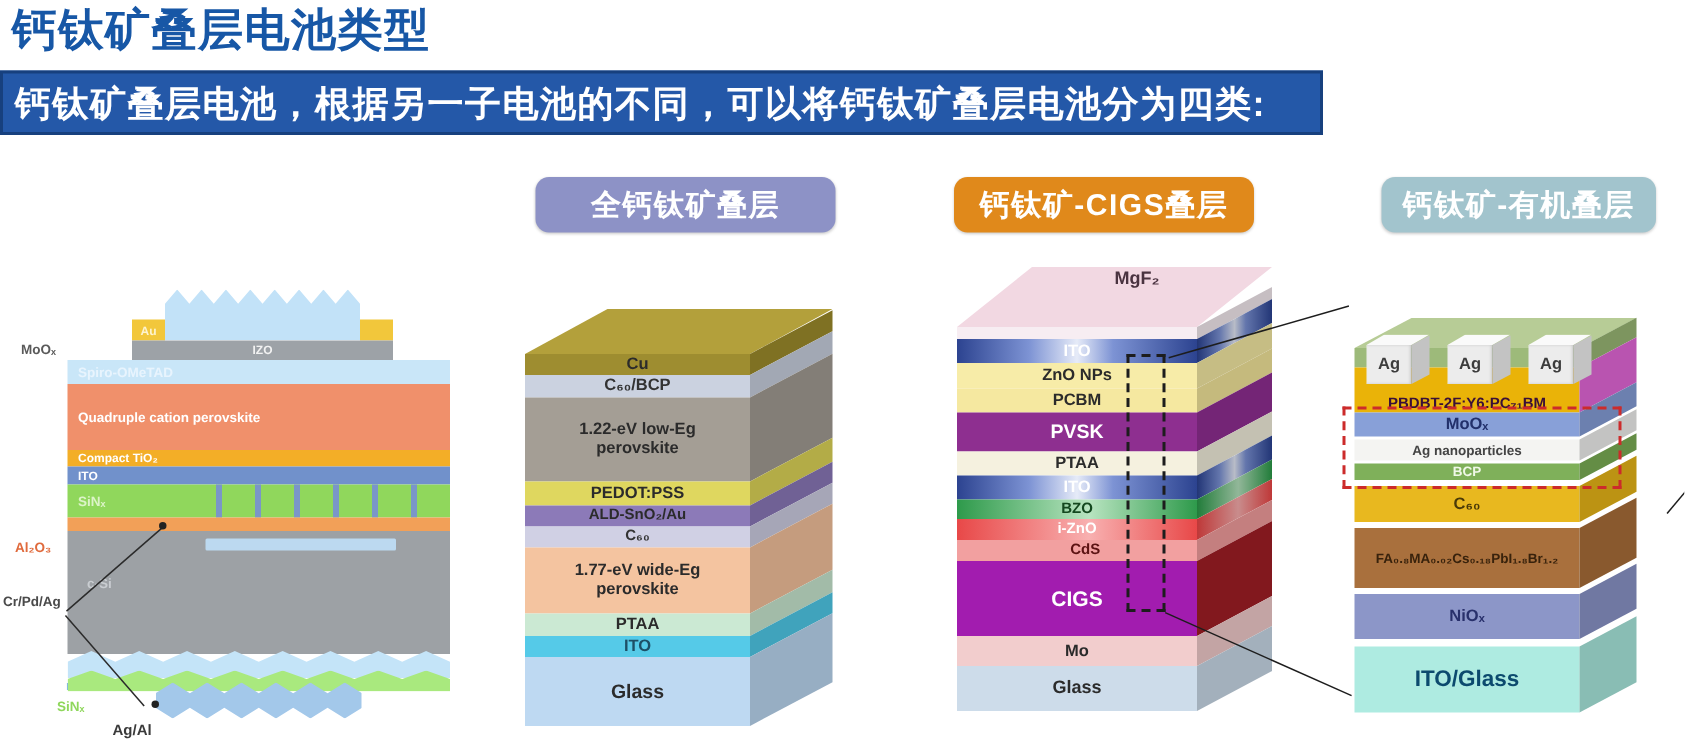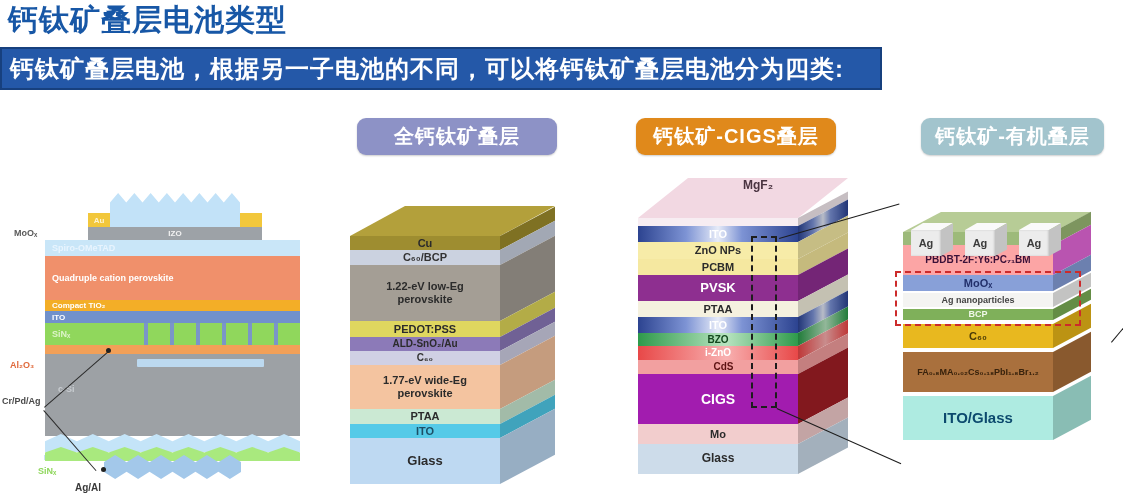--- a/index.html
+++ b/index.html
@@ -374,21 +374,21 @@
       <div class="iso-cap" style="background: rgb(183, 204, 150);"></div>
       <div>
   <div class="iso-layer">
     <div class="iso-front" style="background: rgb(157, 186, 122); height: 13px;">
       <span class="iso-lab" style="color: rgb(234, 242, 218); font-size: 9px;">TPBi</span>
     </div>
     <div class="iso-side" style="background: rgb(157, 186, 122); height: 13px;"></div>
   </div>
 
   <div class="iso-layer">
-    <div class="iso-front" style="background: #fca5a5; height: 30px;">
+    <div class="iso-front" style="background: #eab308; height: 30px; align-items: flex-end;">
       <span class="iso-lab" style="color: rgb(58, 16, 56); font-size: 10px;">PBDBT-2F:Y6:PC₇₁BM</span>
     </div>
     <div class="iso-side" style="background: rgb(227, 107, 216); height: 30px;"></div>
   </div>
 
   <div class="iso-layer">
     <div class="iso-front" style="background: rgb(136, 160, 216); height: 16px; margin-bottom: 2px;">
       <span class="iso-lab" style="color: rgb(34, 48, 107);">MoOₓ</span>
     </div>
     <div class="iso-side" style="background: rgb(136, 160, 216); height: 16px;"></div>
@@ -415,20 +415,26 @@
     <div class="iso-side" style="background: rgb(232, 184, 31); height: 24px;"></div>
   </div>
 
   <div class="iso-layer">
     <div class="iso-front" style="background: rgb(169, 112, 61); height: 40px; margin-bottom: 4px;">
       <span class="iso-lab" style="color: rgb(56, 34, 12); font-size: 9px;">FA₀.₈MA₀.₀₂Cs₀.₁₈PbI₁.₈Br₁.₂</span>
     </div>
     <div class="iso-side" style="background: rgb(169, 112, 61); height: 40px;"></div>
   </div>
 
+  <div class="iso-layer">
+    <div class="iso-front" style="background: rgb(140, 150, 200); height: 30px; margin-bottom: 5px;">
+      <span class="iso-lab" style="color: rgb(40, 48, 107);">NiOₓ</span>
+    </div>
+    <div class="iso-side" style="background: rgb(140, 150, 200); height: 30px;"></div>
+  </div>
 
   <div class="iso-layer">
     <div class="iso-front" style="background: rgb(174, 235, 225); height: 44px;">
       <span class="iso-lab" style="color: #0c4a6e; font-size: 15px;">ITO/Glass</span>
     </div>
     <div class="iso-side" style="background: rgb(174, 235, 225); height: 44px;"></div>
   </div>
 </div>
       <div class="d4-dash"></div>
       <div class="cline d4-line"></div>

